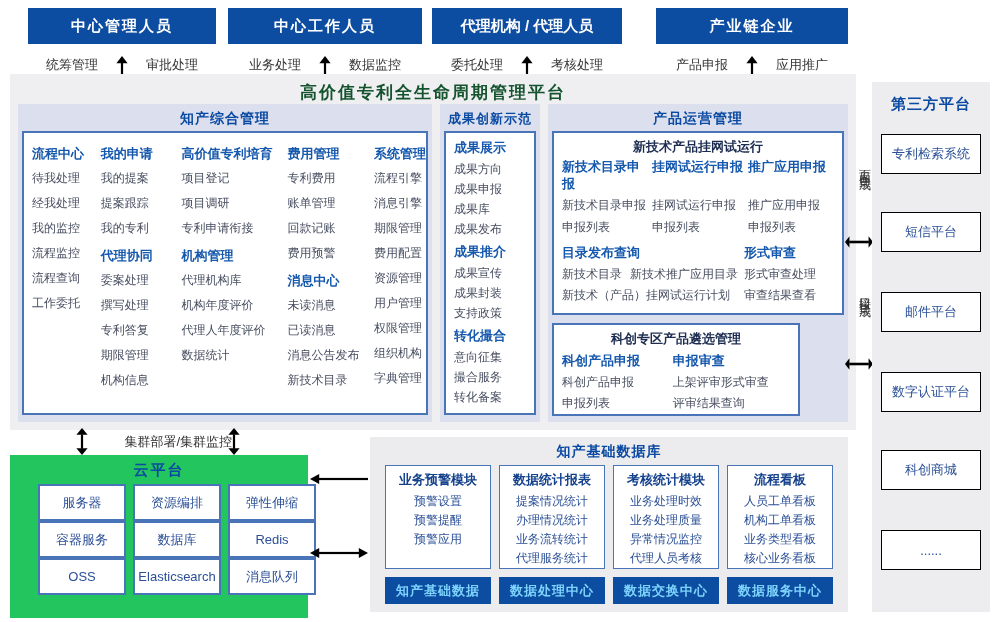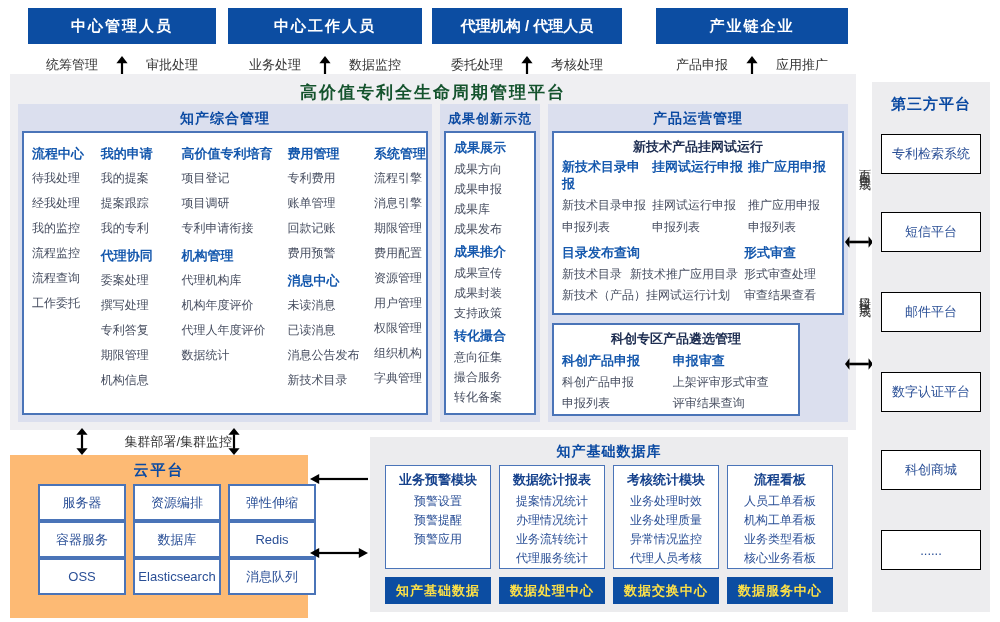--- a/index.html
+++ b/index.html
@@ -54,34 +54,34 @@
 
   
   .vtext{position:absolute;writing-mode:vertical-rl;font-size:12px;color:#333;letter-spacing:3px;}
   .ha{position:absolute;width:28px;height:14px;}
 
   
   .cluster-label{position:absolute;left:100px;top:433px;width:132px;text-align:right;font-size:13px;color:#333;}
   .cluster-arrow{position:absolute;width:12px;height:27px;}
 
   
-  .cloud{position:absolute;left:10px;top:455px;width:298px;height:163px;background:#fdba74;}
+  .cloud{position:absolute;left:10px;top:455px;width:298px;height:163px;background:#22c55e;}
   .cloud-title{text-align:center;font-weight:bold;color:#0b4aa2;font-size:15px;padding-top:6px;letter-spacing:2px;}
   .cloud-grid{display:grid;grid-template-columns:repeat(3,88px);gap:0 7px;justify-content:center;margin-top:4px;padding-left:36px;}
   .cloud-box{height:37px;background:#fff;border:2px solid #4a74b8;box-sizing:border-box;
              display:flex;align-items:center;justify-content:center;font-size:13px;color:#2a4f96;}
 
   
   .db{position:absolute;left:370px;top:437px;width:478px;height:175px;background:#ececee;}
   .db-title{text-align:center;font-weight:bold;color:#0b4aa2;font-size:14px;padding-top:6px;letter-spacing:1px;}
   .db-col{position:absolute;top:28px;width:106px;}
   .db-box{height:104px;background:#fff;border:1.5px solid #4a74b8;box-sizing:border-box;text-align:center;}
   .db-head{font-size:13px;font-weight:bold;color:#15418c;line-height:24px;margin-top:2px;}
   .db-box .item{line-height:19px;text-align:center;color:#2a4f96;}
-  .db-bar{margin-top:8px;height:27px;background:#0c4da2;color:#fde047;font-weight:bold;font-size:13px;
+  .db-bar{margin-top:8px;height:27px;background:#0c4da2;color:#7dd3fc;font-weight:bold;font-size:13px;
           display:flex;align-items:center;justify-content:center;letter-spacing:1px;}
 
   .arrow-abs{position:absolute;}
 </style>
 </head>
 <body>
 
 <svg width="0" height="0" style="position:absolute">
   <defs>
     <g id="v-arrow">

